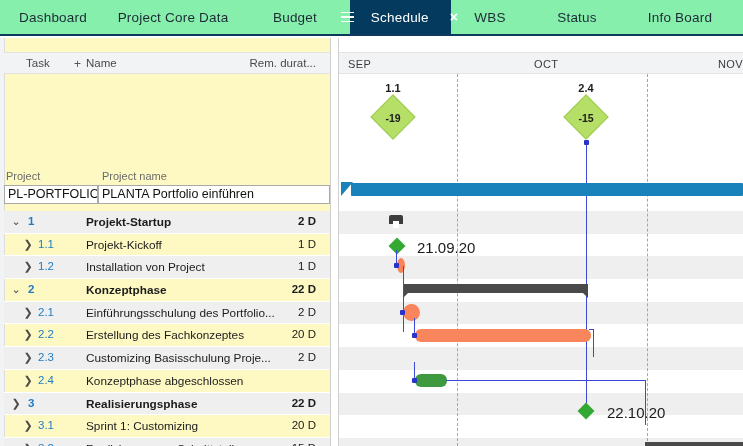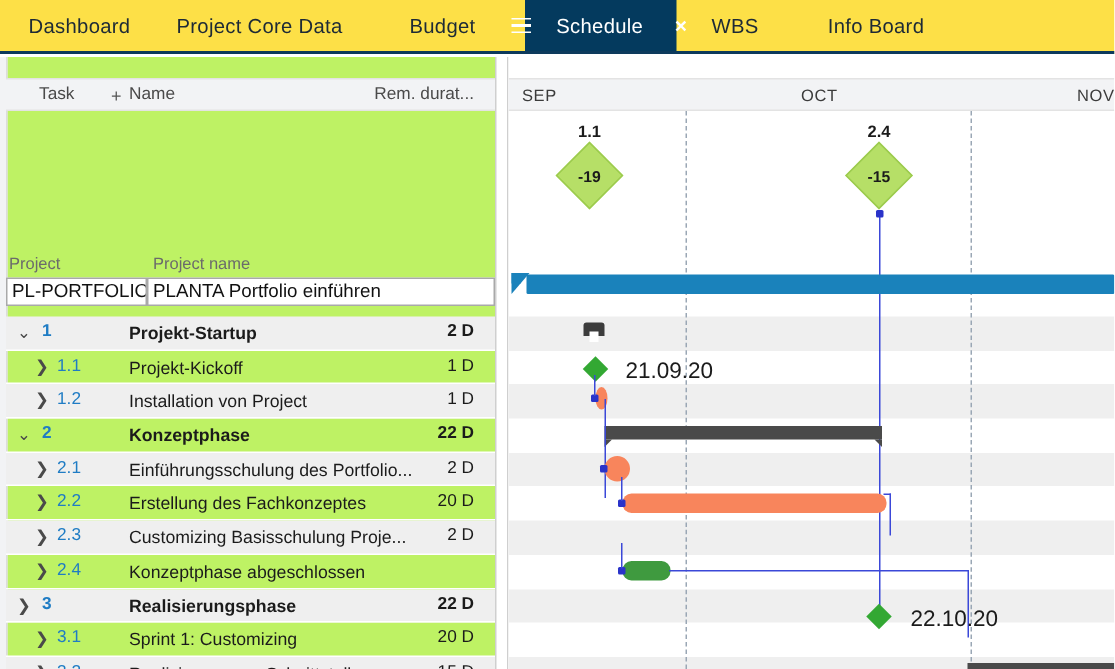--- a/index.html
+++ b/index.html
@@ -8,21 +8,21 @@
     width: 743px; height: 446px;
     overflow: hidden;
     font-family: "Liberation Sans", sans-serif;
     background: #ffffff;
   }
   #app { position: relative; width: 743px; height: 446px; }
 
   
   .tabbar {
     position: absolute; left: 0; top: 0; width: 743px; height: 36px;
-    background: #fde047;
+    background: #86efac;
     border-bottom: 2px solid #0d3a5c;
     display: flex; align-items: stretch;
   }
   .tab {
     display: flex; align-items: center; justify-content: center;
     font-size: 13.5px; color: #1d2a36; padding: 0 20px;
     white-space: nowrap; letter-spacing: .2px;
   }
   .tab.active {
     background: #043a5e; color: #ffffff; padding: 0 12px 0 10px; gap: 17px;
@@ -31,21 +31,21 @@
   .burger { display: inline-block; width: 13px; height: 11px; position: relative; flex: 0 0 auto;}
   .burger i { position: absolute; left: 0; width: 13px; height: 1.6px; background: #fff; }
   .burger i:nth-child(1){ top: 0; }
   .burger i:nth-child(2){ top: 4.5px; }
   .burger i:nth-child(3){ top: 9px; }
   .closex { font-size: 14px; font-weight: bold; color: #fff; margin-left: 4px; line-height: 1; }
 
   
   .leftpanel {
     position: absolute; left: 0; top: 38px; width: 330px; height: 408px;
-    background: #bef264; overflow: hidden;
+    background: #fef9c3; overflow: hidden;
   }
   .leftpanel:before {
     content: ""; position: absolute; left: 0; top: 0; width: 4px; height: 100%;
     background: #f2f3f5; border-right: 1px solid #dcdcdc;
   }
   .splitter {
     position: absolute; left: 330px; top: 38px; width: 9px; height: 408px;
     background: #ffffff; border-left: 1px solid #cfcfcf; border-right: 1px solid #cfcfcf;
   }
   .rightpanel {
@@ -195,20 +195,23 @@
           <i></i>
           <i></i>
           <i></i>
         </span>
       <span class="tlabel">Schedule</span>
       <span class="closex">×</span>
     </div>
     <div class="tab" style="width:78px">
       <span class="tlabel">WBS</span>
     </div>
+    <div class="tab" style="width:96px">
+      <span class="tlabel">Status</span>
+    </div>
     <div class="tab" style="width:110px">
       <span class="tlabel">Info Board</span>
     </div>
   </div>
 
   <div class="leftpanel">
 
     <div class="colhead">
       <span class="ch ch-task">Task</span>
       <span class="ch ch-plus">+</span>

